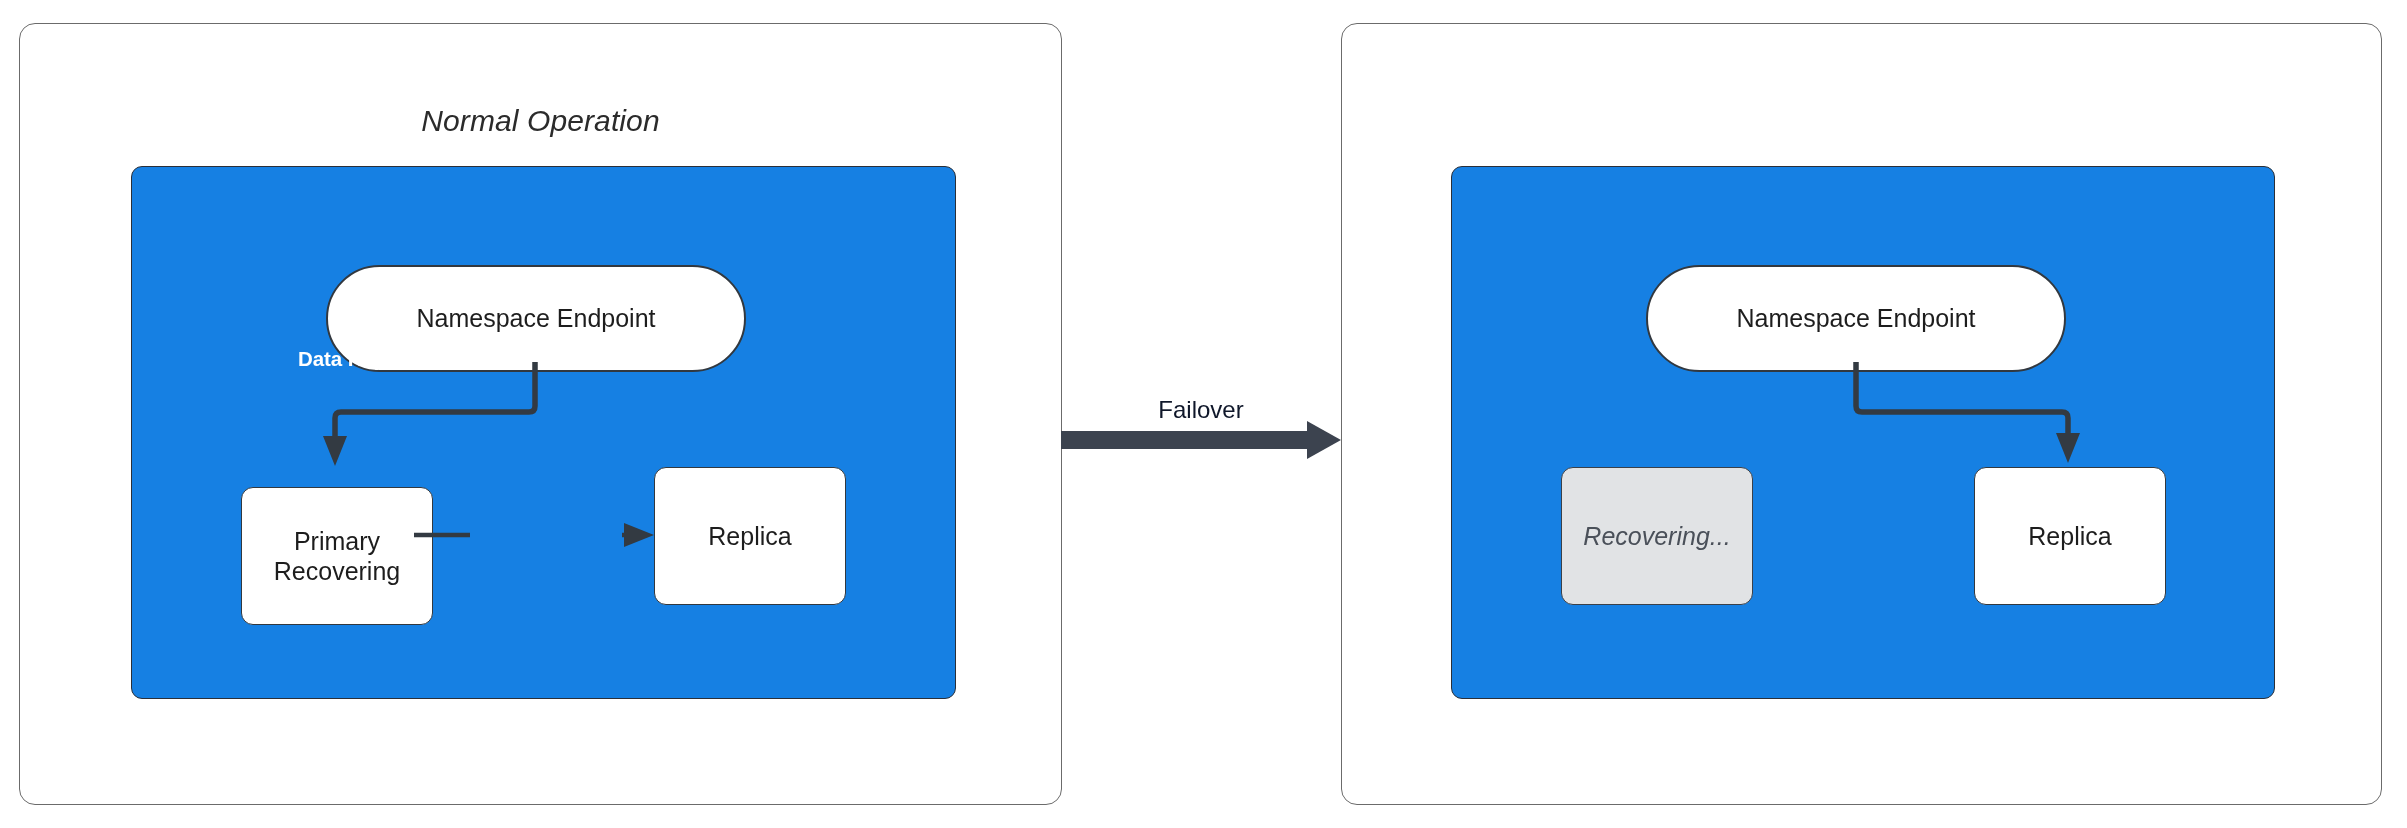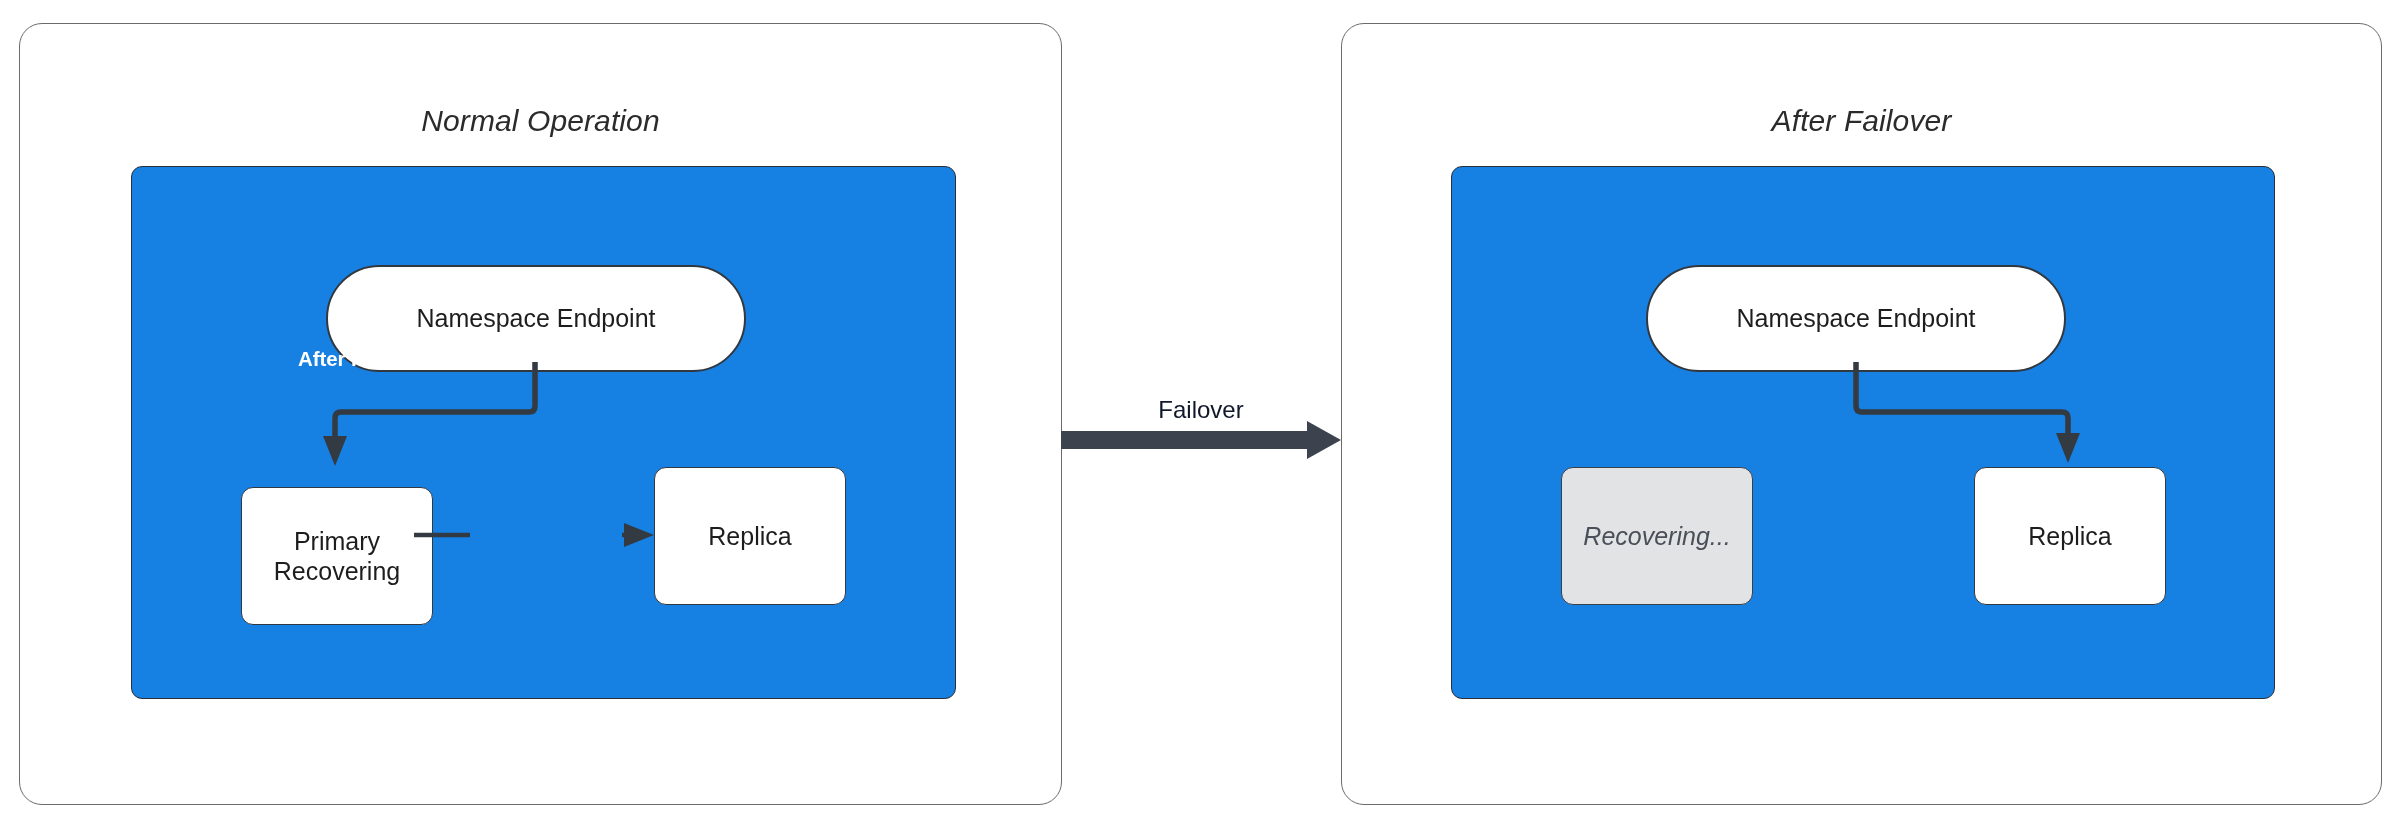--- a/index.html
+++ b/index.html
@@ -17,21 +17,21 @@
     width: 2407px;
     height: 828px;
     background: #ffffff;
     overflow: hidden;
   }
   .panel {
     position: absolute;
     box-sizing: border-box;
     background: #ffffff;
     border: 1.6px solid #6b6b6b;
-    border-radius: 23px;
+    border-radius: 16px;
   }
   .panel-title {
     position: absolute;
     top: 0;
     left: 0;
     width: 100%;
     text-align: center;
     font-style: italic;
     font-size: 30px;
     color: #2b2b2b;
@@ -145,25 +145,24 @@
 
     <div class="node-box" style="left:221px; top:443px; width:192px; height:138px; flex-direction:column;margin-top:20px;">
       <span>Primary</span>
       <span>Recovering</span>
     </div>
 
     <div class="node-box" style="left:634px; top:443px; width:192px; height:138px;">
       <span>Replica</span>
     </div>
 
-    <div class="replication-label" style="left:278px; top:323px;">After Replication</div>
+    <div class="replication-label" style="left:278px; top:323px;">Data Replication</div>
   </div>
 
   <div class="panel" style="left:1341px; top:23px; width:1041px; height:782px;">
-    <div class="panel-title" style="top:80px;">After Failover</div>
 
     <div class="blue-zone" style="left:109px; top:142px; width:824px; height:533px;"></div>
 
     <div class="pill" style="left:304px; top:232px; width:420px; height:107px;">
       <span>Namespace Endpoint</span>
     </div>
 
     <div class="node-box muted" style="left:219px; top:443px; width:192px; height:138px;">
       <span>Recovering...</span>
     </div>

